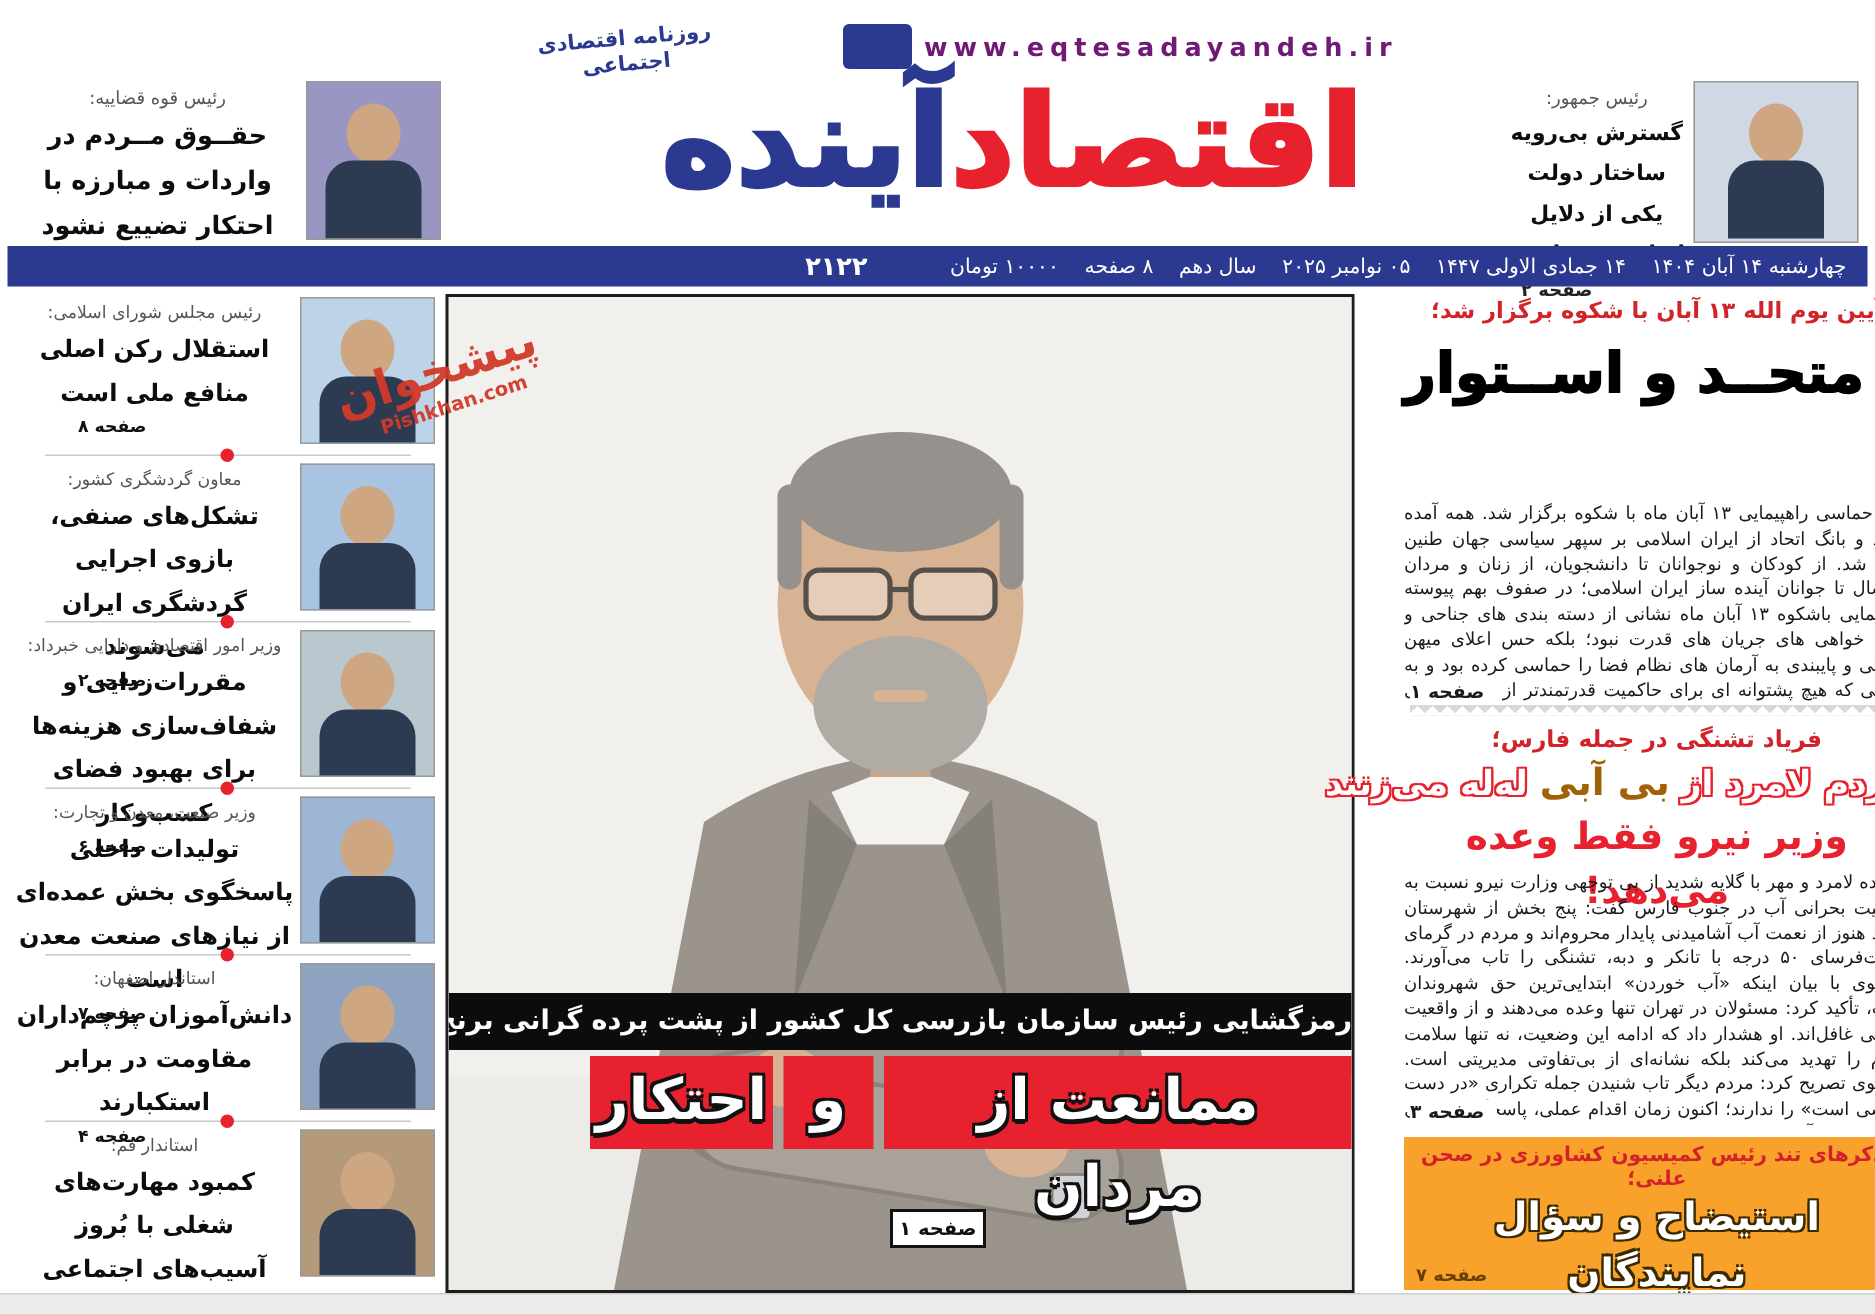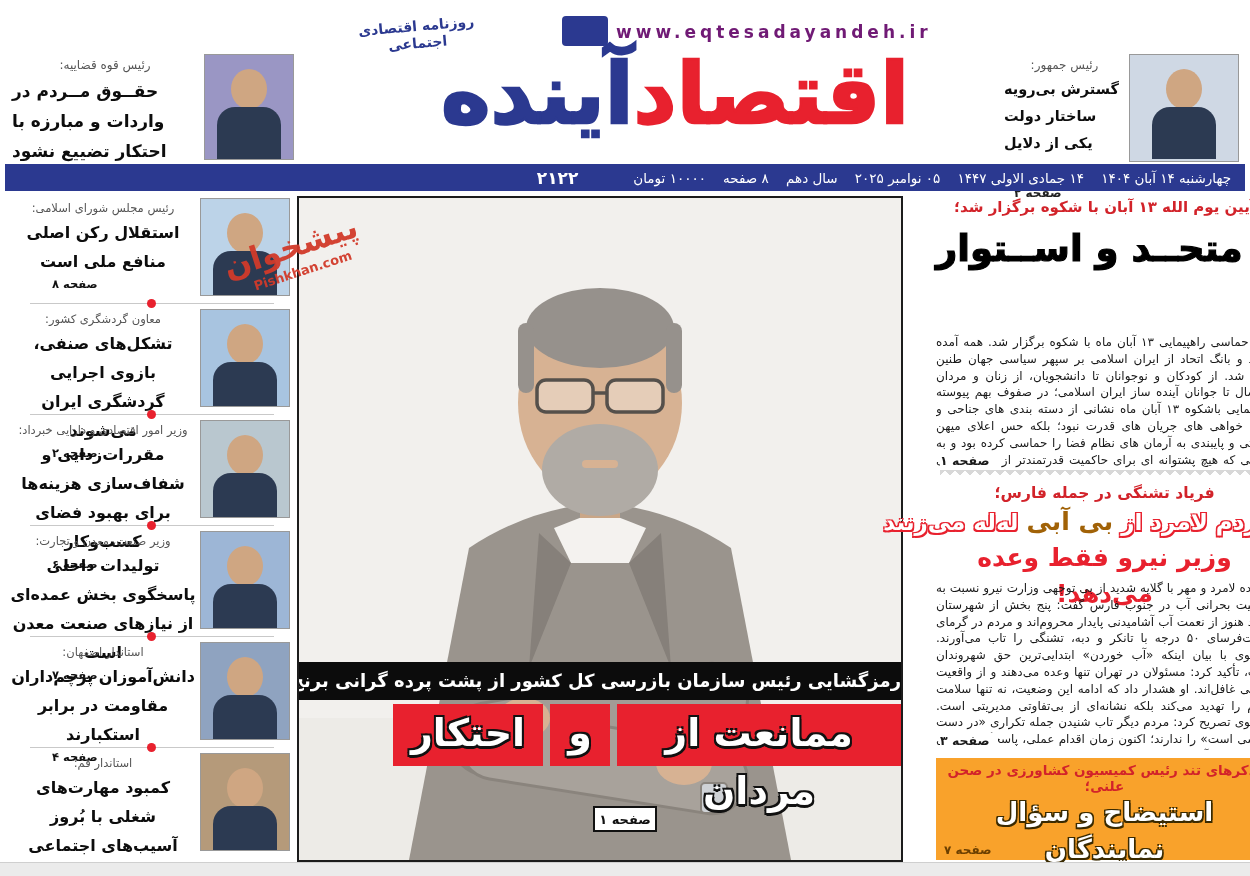--- a/index.html
+++ b/index.html
@@ -20,21 +20,21 @@
   
   .top-story{position:absolute;top:52px;height:112px;}
   .top-story .photo{position:absolute;right:6px;top:2px;border:1px solid #999;overflow:hidden;}
   .photo{background:#9db8d8;}
   .photo::before{content:"";position:absolute;left:50%;top:14px;transform:translateX(-50%);
                  width:36px;height:40px;border-radius:50%;background:#cfa682;}
   .photo::after{content:"";position:absolute;left:50%;top:52px;transform:translateX(-50%);
                 width:64px;height:52px;border-radius:18px 18px 0 0;background:#2c3a52;}
   .ts-text{position:absolute;top:0;}
   .kicker-sm{font-size:12px;color:#555;text-align:center;margin-top:6px;}
-  .ts-title{font-weight:bold;text-align:left;color:#0d0d0d;}
+  .ts-title{font-weight:bold;text-align:center;color:#0d0d0d;}
   .page-sm{font-size:12px;font-weight:bold;text-align:left;padding-left:10px;margin-top:2px;color:#222;}
 
   #top-left{left:8px;width:292px;}
   #top-left .photo{width:88px;height:104px;}
   #top-left .ts-text{left:4px;right:102px;}
   #top-left .ts-title{font-size:17px;line-height:30px;margin-top:4px;}
 
   #top-right{left:1002px;width:243px;}
   #top-right .photo{width:108px;height:106px;background:#cfd8e4;}
   #top-right .ts-text{left:2px;right:120px;}
@@ -61,21 +61,21 @@
   #center-box{position:absolute;left:297px;top:196px;width:606px;height:666px;border:2px solid #1c1c1c;
               box-sizing:border-box;background:#f2f0ed;overflow:hidden;}
   #center-box svg{display:block;}
   .banner-kicker{position:absolute;left:0;right:0;top:464px;height:38px;background:#0c0c0c;color:#fff;
                  font-size:18px;font-weight:bold;line-height:38px;text-align:center;white-space:nowrap;}
   .banner-row{position:absolute;right:0;left:94px;top:506px;height:62px;display:flex;gap:7px;flex-direction:row-reverse;}
   .banner-word{background:#e8212e;color:#fff;font-weight:bold;font-size:38px;line-height:58px;text-align:center;
                text-shadow:-2px -2px 0 #111,2px -2px 0 #111,-2px 2px 0 #111,2px 2px 0 #111,0 3px 0 #111;}
   .bw-left{flex:1;}
   .bw-mid{width:60px;}
-  .bw-right{width:150px;}
+  .bw-right{width:122px;}
   .page-badge{position:absolute;left:294px;top:608px;width:64px;height:26px;background:#fff;border:2px solid #111;
               font-size:13px;font-weight:bold;line-height:24px;text-align:center;box-sizing:border-box;}
   .watermark{position:absolute;left:232px;top:226px;width:130px;z-index:9;transform:rotate(-18deg);
              color:#d23a2a;text-align:center;opacity:.95;pointer-events:none;}
   .watermark .wfa{font-size:32px;font-weight:bold;}
   .watermark .wen{font-size:13px;font-weight:bold;direction:ltr;}
 
   
   #rightcol{position:absolute;left:936px;top:196px;width:337px;height:666px;}
   .a1-kicker{position:absolute;top:2px;left:0;right:0;font-size:15px;font-weight:bold;color:#d2232a;text-align:center;}

